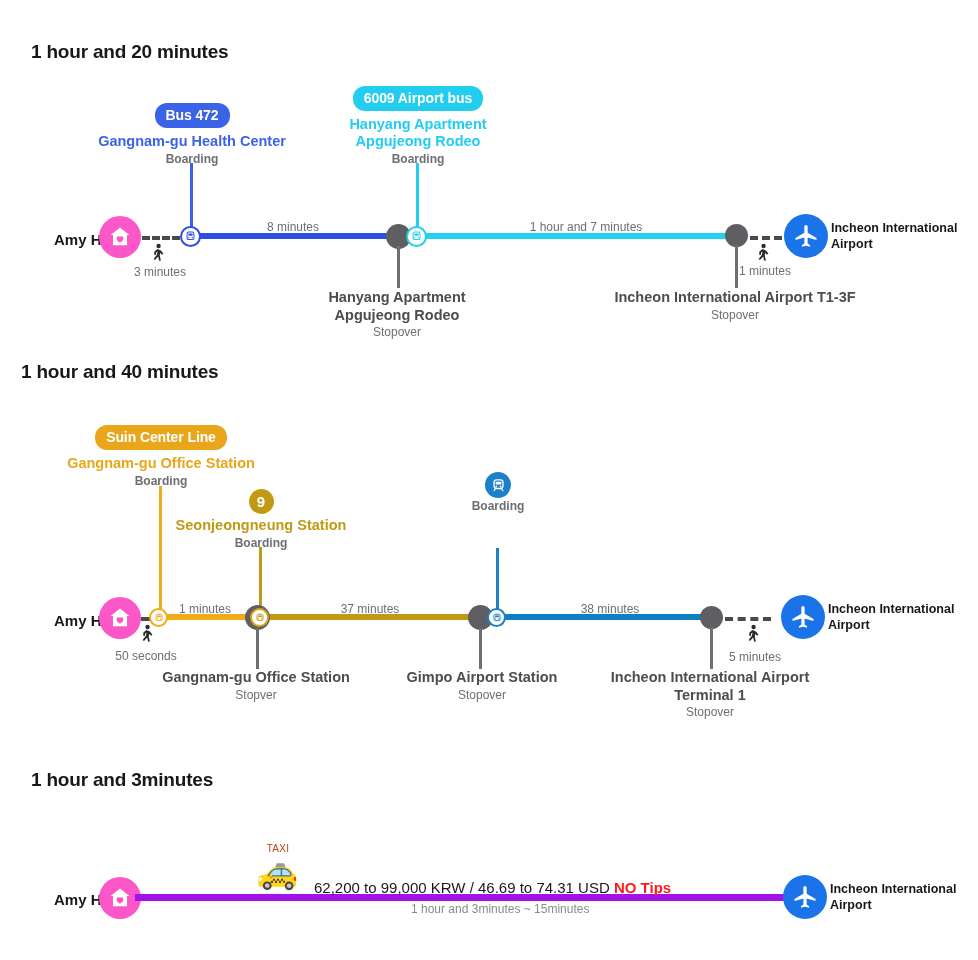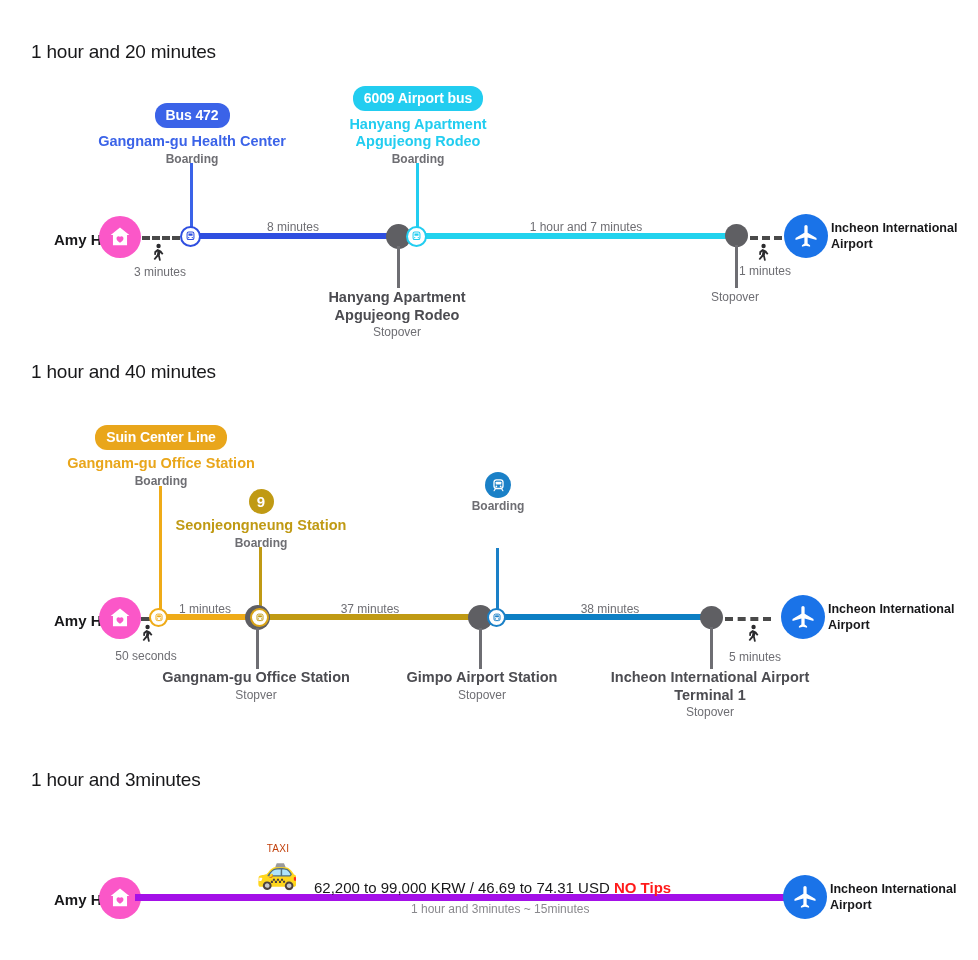--- a/index.html
+++ b/index.html
@@ -8,21 +8,21 @@
     background:#ffffff;
     font-family:"Liberation Sans","DejaVu Sans",sans-serif;
     color:#1d1d1f;
     overflow:hidden;
     position:relative;
   }
   .route{position:absolute;left:0;top:0;width:978px;}
   .route-title{
     position:absolute;
     font-size:19px;
-    font-weight:normal;
+    font-weight:bold;
     color:#18181a;
     letter-spacing:-0.2px;
     white-space:nowrap;
   }
 
   
   .seg{position:absolute;height:6px;border-radius:0;}
   .seg.dashed{
     height:0;border-top:4px dashed #4a4a4a;background:none;
   }
@@ -183,20 +183,21 @@
   </div>
   <div class="vstem gray" style="left:397px;top:246px;height:42px;"></div>
   <div class="below-label" style="left:297px;top:289px;width:200px;">
     <div class="nm">Hanyang Apartment<br>Apgujeong Rodeo</div>
     <div class="sub">Stopover</div>
   </div>
 
   <div class="node stop-gray" style="left:725px;top:224px;width:23px;height:23px;"></div>
   <div class="vstem gray" style="left:735px;top:245px;height:43px;"></div>
   <div class="below-label" style="left:605px;top:289px;width:260px;">
+    <div class="nm">Incheon International Airport T1-3F</div>
     <div class="sub">Stopover</div>
   </div>
 
   <div class="seg dashed" style="left:750px;top:236px;width:32px;"></div>
   <div class="walk-icon" style="left:754px;top:243px;">
     <svg width="17" height="21" viewBox="0 0 24 28">
       <circle cx="13.5" cy="3.4" r="3.1" fill="#2b2b2e"></circle>
       <path d="M12 7.5 7.6 11.3l-.3 4.6 2.4.2.25-3.3 2.1-1.5-.9 4.6-4.6 5.9 1.9 1.5 4.5-5.2 1.4 6.2 2.4-.5-1.6-7.2 1-3.6 2.2 2.7 2.0-1.3-3.1-4.2-3.5-1.7z" fill="#2b2b2e"></path>
     </svg>
   </div>
@@ -205,21 +206,21 @@
   <div class="air-node" style="left:784px;top:214px;width:44px;height:44px;">
     <svg width="28" height="28" viewBox="0 0 24 24">
       <path d="M21 15.5v-1.7l-7.6-4.5V4.1c0-.8-.6-1.5-1.4-1.5s-1.4.7-1.4 1.5v5.2L3 13.8v1.7l7.6-2.3v5.2l-2.1 1.5v1.3l3.5-.9 3.5.9v-1.3l-2.1-1.5v-5.2L21 15.5z" fill="#ffffff"></path>
     </svg>
   </div>
   <div class="airport-label" style="left:831px;top:221px;">Incheon International<br>Airport</div>
 </div>
 
 <div class="route">
 
-  <div class="route-title" style="left:31px;top:361px;">1 hour and 40 minutes</div>
+  <div class="route-title" style="left:21px;top:361px;">1 hour and 40 minutes</div>
 
   <div class="above-block" style="left:61px;top:425px;width:200px;">
     <span class="badge" style="background:#e9a61b;">Suin Center Line</span>
     <div class="nm" style="color:#e9a61b;margin-top:5px;">Gangnam-gu Office Station</div>
     <div class="sub">Boarding</div>
   </div>
   <div class="vstem" style="left:159px;top:486px;height:124px;background:#efab18;"></div>
 
   <div class="above-block" style="left:161px;top:489px;width:200px;">
     <span class="circ-badge" style="background:#c09a14;">9</span>

